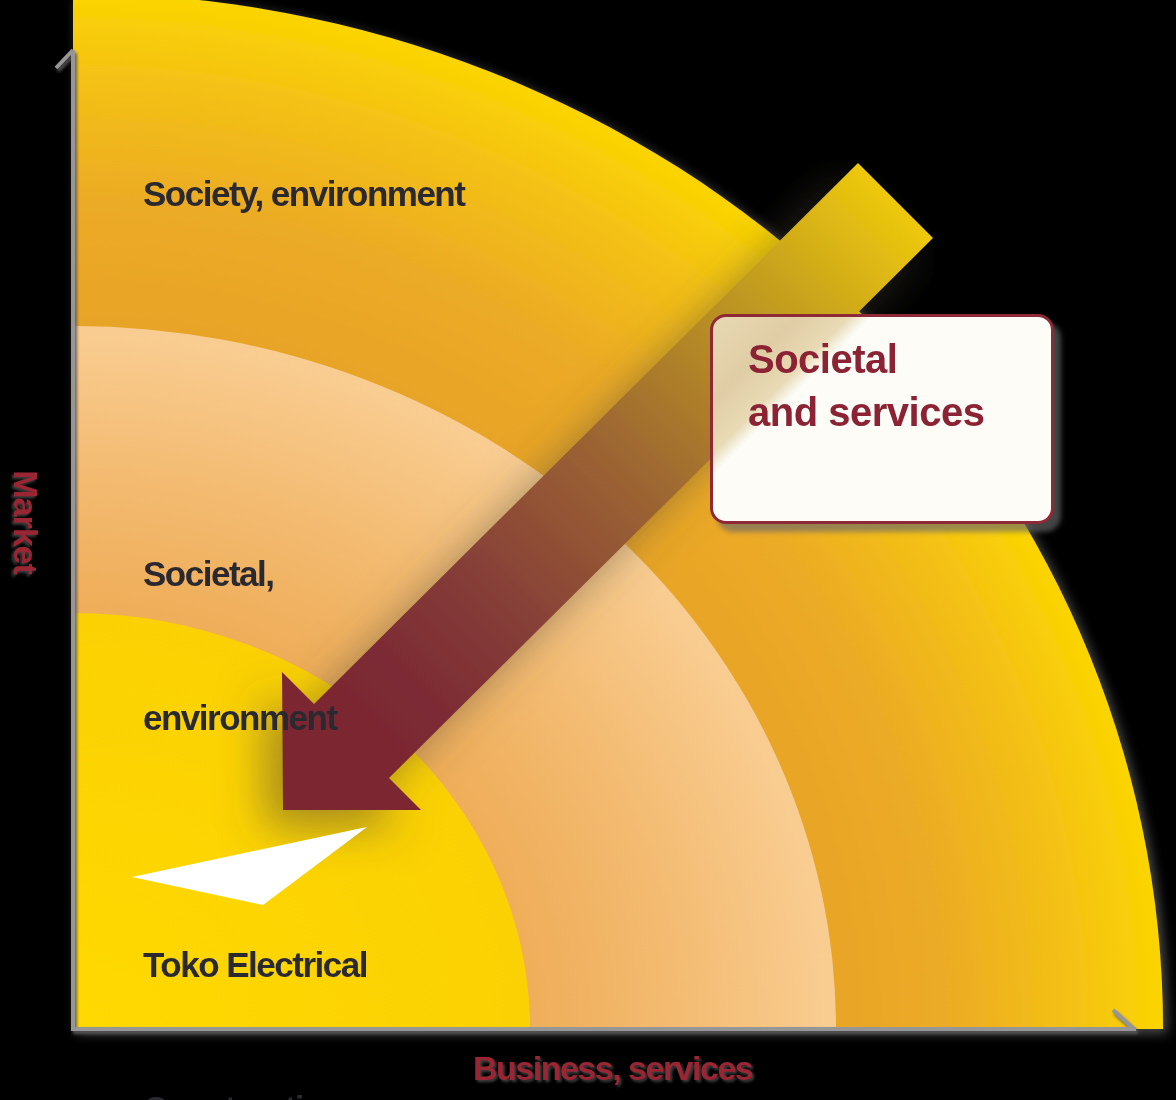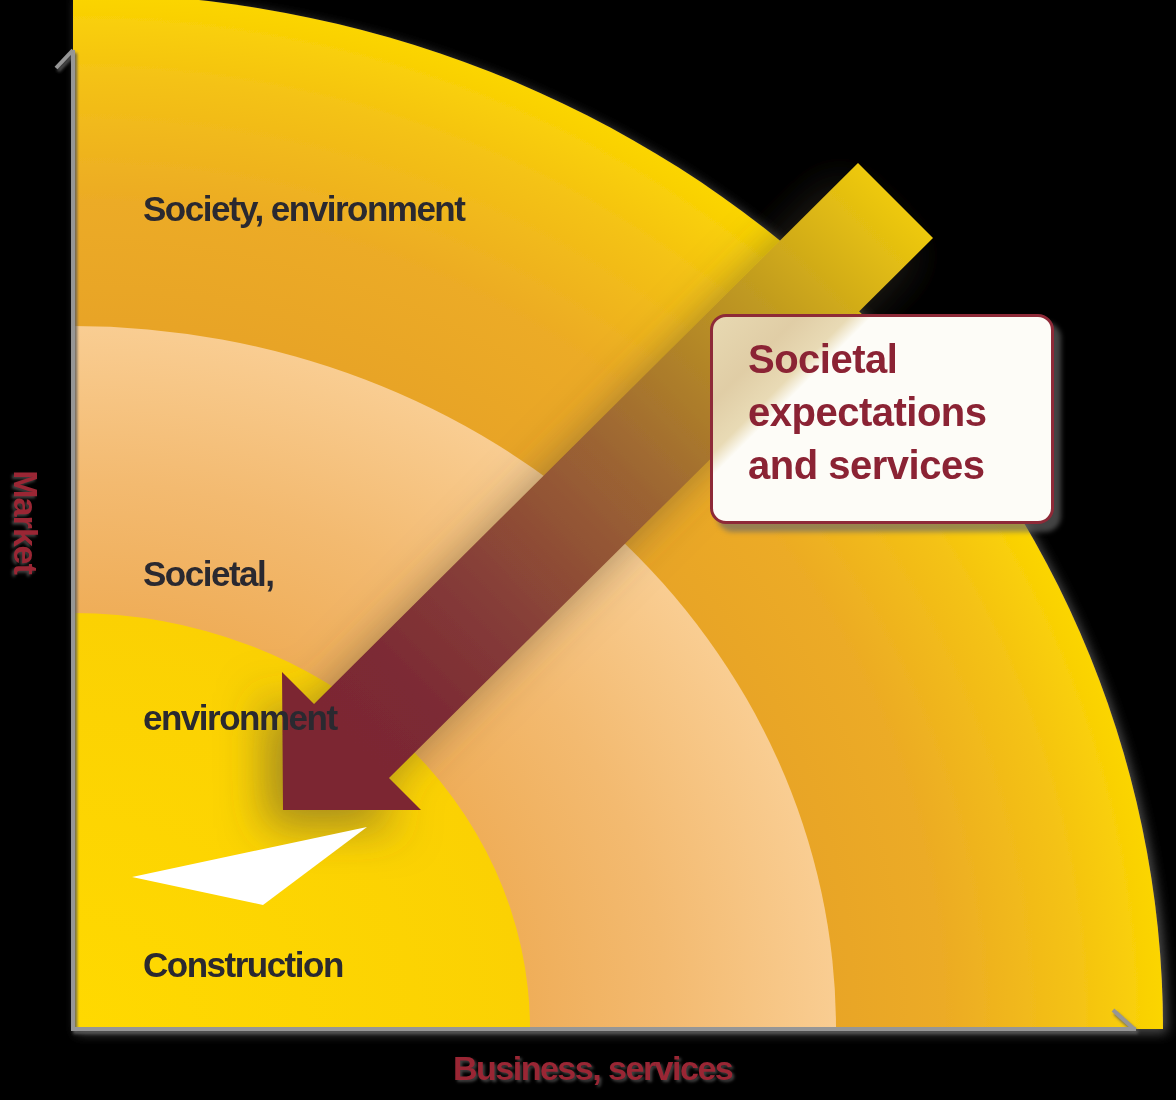--- a/index.html
+++ b/index.html
@@ -5,21 +5,21 @@
   html,body{margin:0;padding:0;background:#000;}
   #stage{
     position:relative;width:1176px;height:1100px;overflow:hidden;background:#000;
     font-family:"Liberation Sans","DejaVu Sans",sans-serif;
   }
   #rings-svg{position:absolute;left:0;top:0;width:1176px;height:1100px;}
   .ring-label{
     position:absolute;font-weight:700;color:#2a2930;
     font-size:35px;line-height:47px;letter-spacing:-1.5px;white-space:pre;
   }
-  #society-label{left:143px;top:185px;}
+  #society-label{left:143px;top:170px;}
   #customers-label{left:143px;top:454px;line-height:48px;}
   #toko-label{left:143px;top:845px;line-height:48px;}
   #callout-box{
     position:absolute;left:710px;top:314px;width:344px;height:210px;
     box-sizing:border-box;border:3px solid #8e2a38;border-radius:16px;
     background-color:#fdfcf7;
     background-image:linear-gradient(135deg,
       rgba(202,168,82,0.42) 0px,
       rgba(190,150,70,0.46) 60px,
       rgba(202,168,82,0.40) 96px,
@@ -33,21 +33,21 @@
   .axis-label{
     position:absolute;font-weight:700;color:#9a2634;
     text-shadow:2px 2px 3px rgba(120,120,120,0.55);
     white-space:nowrap;
   }
   #market-label{
     left:25px;top:522px;font-size:34px;letter-spacing:-1px;
     transform:translate(-50%,-50%) rotate(90deg);
   }
   #business-label{
-    left:453px;top:1046px;font-size:34px;letter-spacing:-1.5px;line-height:44px;
+    left:473px;top:1046px;font-size:34px;letter-spacing:-1.5px;line-height:44px;
   }
 </style>
 </head>
 <body>
 
 <div id="stage">
 
   <svg id="rings-svg" viewBox="0 0 1176 1100" xmlns="http://www.w3.org/2000/svg">
     <defs>
       <radialGradient id="g-outer" gradientUnits="userSpaceOnUse" cx="0" cy="0" r="1" gradientTransform="translate(73,1029) scale(1090,1036)">
@@ -103,25 +103,25 @@
   </svg>
 
   <div class="ring-label" id="society-label">Society, environment</div>
 
   <div class="ring-label" id="customers-label">
     <div>Societal,</div>
     <div>environment</div>
   </div>
 
   <div class="ring-label" id="toko-label">
+    <div>Toko Electrical</div>
     <div>Construction</div>
   </div>
 
   <div id="callout-box">
     <div class="callout-line">Societal</div>
-    <div class="callout-line">expectations</div>
     <div class="callout-line">and services</div>
   </div>
 
   <div class="axis-label" id="market-label">Market</div>
   <div class="axis-label" id="business-label">Business, services</div>
 
 </div>
 
 </body></html>

